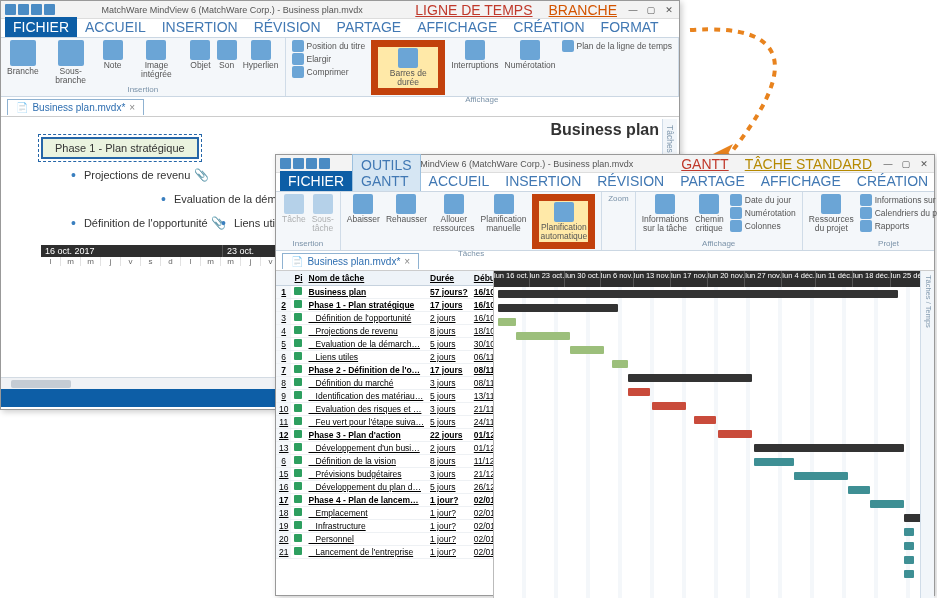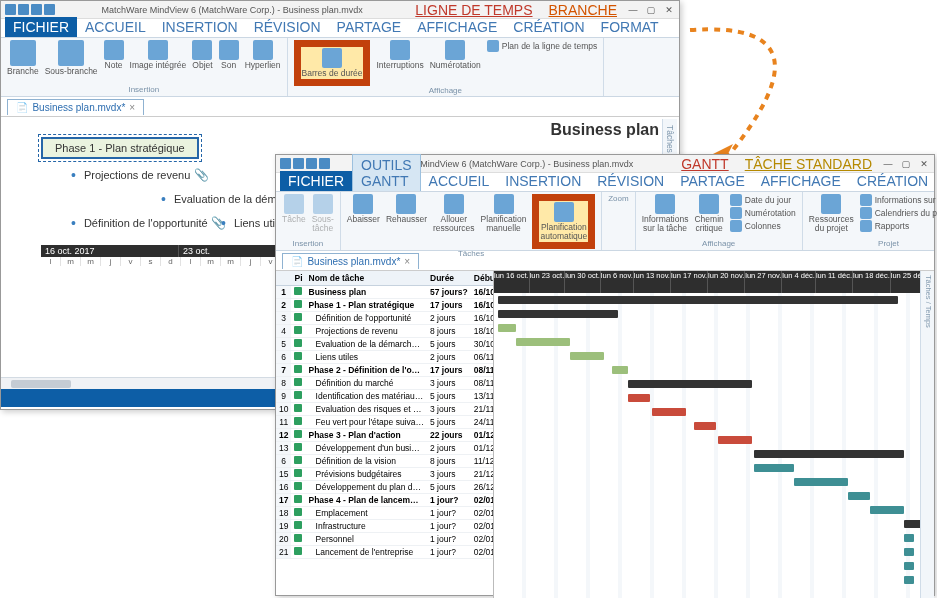--- a/index.html
+++ b/index.html
@@ -44,39 +44,39 @@
 .canvas1 h2 { position: absolute; right: 20px; top: 4px; font-size: 16px; font-weight: bold; }
 .sidepan { position: absolute; right: 2px; top: 118px; writing-mode: vertical-rl; font-size: 8.5px; color: #8199ae; background: #f2f6fa; padding: 6px 2px; border-left: 1px solid #d0dce8; }
 
 .node-root { display: inline-block; background: #eaf3df; border: 2px solid #2566a8; padding: 3px 12px; font-size: 11px; }
 .node-root.sel { outline: 1px dashed #2566a8; outline-offset: 2px; }
 .child { margin-left: 30px; margin-top: 8px; display: flex; align-items: center; gap: 4px; }
 .child::before { content: "•"; color: #3a7fbf; font-size: 14px; margin-right: 4px; }
 .child .clip { font-size: 12px; color: #697c8e; }
 .timeline { margin-top: 14px; }
 .timeline .band { background: #2e2e2e; color: #fff; font-size: 9px; display: flex; }
-.timeline .band span { width: 138px; padding: 1px 4px; border-right: 1px solid #555; }
+.timeline .band span { width: 182px; padding: 1px 4px; border-right: 1px solid #555; }
 .timeline .days { display: flex; font-size: 8px; color: #666; }
 .timeline .days span { width: 20px; text-align: center; border-right: 1px solid #e2e2e2; }
 
 .footer { height: 18px; background: #0d5ea6; }
 
 
 .split { display: flex; height: 340px; }
 .taskgrid { width: 218px; border-right: 1px solid #bbb; overflow: hidden; }
-.taskgrid table { width: 100%; border-collapse: collapse; font-size: 8.5px; }
+.taskgrid table { width: 100%; border-collapse: collapse; font-size: 8.5px; text-decoration: underline; }
 .taskgrid th { background: #eef3f8; padding: 2px 3px; font-weight: bold; border-bottom: 1px solid #c6d2de; text-align: left; }
 .taskgrid td { padding: 1px 3px; border-bottom: 1px solid #eef1f4; white-space: nowrap; overflow: hidden; }
 .taskgrid tr.bold td { font-weight: bold; }
 .taskgrid td.num { text-align: center; width: 18px; background: #f4f7fa; }
 .taskgrid td.ic2 { width: 14px; }
 .taskgrid td.ic2 i { display: inline-block; width: 8px; height: 8px; background: #2d9f5f; border-radius: 1px; }
 
 .gantt { flex: 1; overflow: hidden; position: relative; background: repeating-linear-gradient(90deg, #fff, #fff 28px, #f4f7fa 28px, #f4f7fa 32px); }
-.gantt .head { height: 22px; background: #2e2e2e; color: #fff; font-size: 7.5px; display: flex; white-space: nowrap; }
+.gantt .head { height: 16px; background: #2e2e2e; color: #fff; font-size: 7.5px; display: flex; white-space: nowrap; }
 .gantt .head span { width: 40px; text-align: center; border-right: 1px solid #555; padding-top: 1px; line-height: 1; }
 .gantt .rows { position: relative; }
 .gantt .bar { position: absolute; height: 8px; border-radius: 1px; }
 .g-sum { background: #333; height: 5px; }
 .g-grn { background: #9cbf7b; }
 .g-red { background: #c94b3b; }
 .g-teal { background: #3e8f94; }
 
 
 .arrow { position: absolute; left: 680px; top: 20px; width: 240px; height: 160px; pointer-events: none; }
@@ -147,20 +147,34 @@
           </div>
         <div class="ritem">
             <span class="ic"></span>
             <span>Hyperlien</span>
           </div>
       </div>
       <div class="glabel">Insertion</div>
     </div>
     <div class="rgroup">
       <div class="items">
+        <div style="display:flex;flex-direction:column;gap:1px">
+          <div class="ritem small">
+              <span class="ic sm"></span>
+              <span>Position du titre</span>
+            </div>
+          <div class="ritem small">
+              <span class="ic sm"></span>
+              <span>Elargir</span>
+            </div>
+          <div class="ritem small">
+              <span class="ic sm"></span>
+              <span>Comprimer</span>
+            </div>
+        </div>
         <div class="ritem sel">
             <span class="ic"></span>
             <span>Barres
 de durée</span>
           </div>
         <div class="ritem">
             <span class="ic"></span>
             <span>Interruptions</span>
           </div>
         <div class="ritem">

